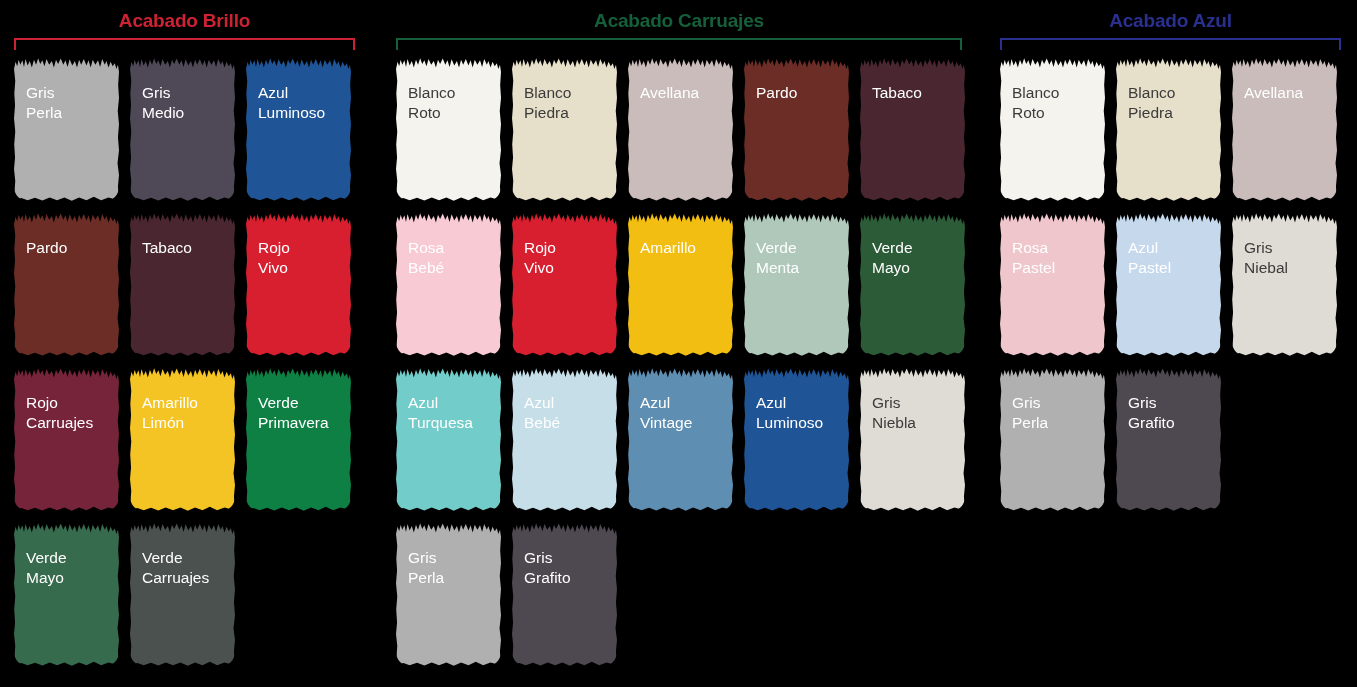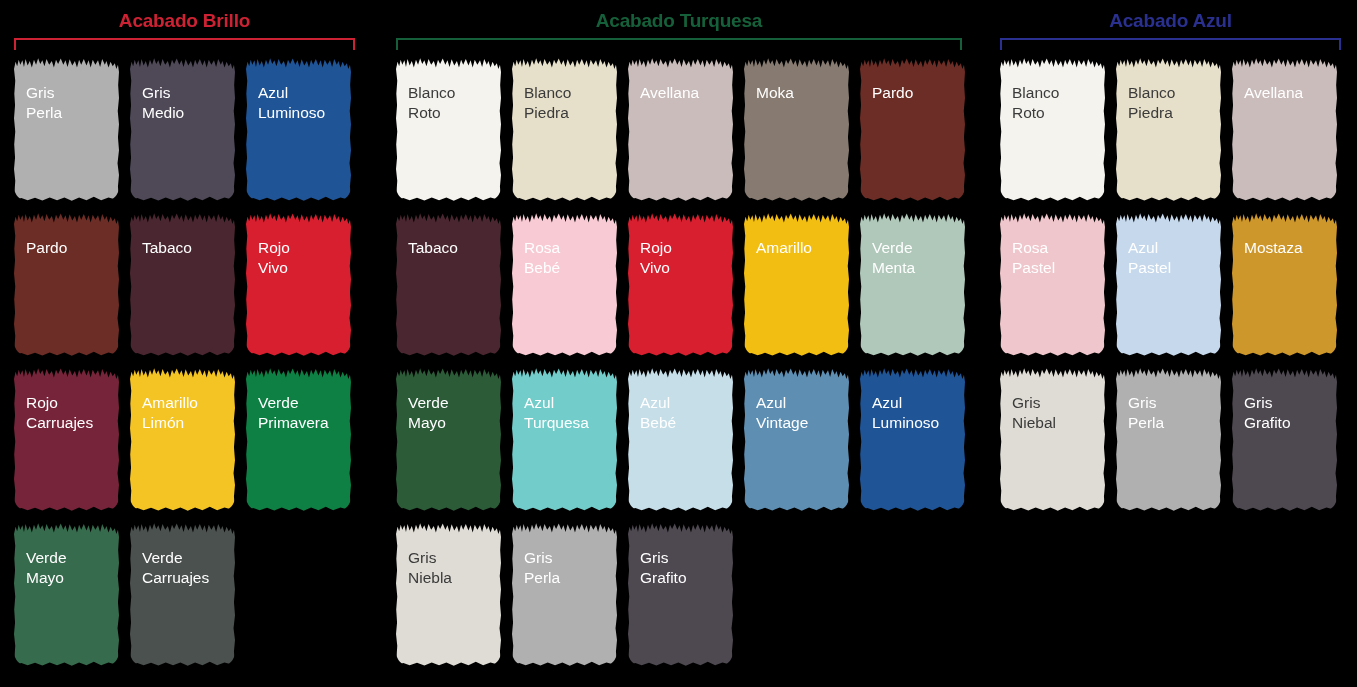--- a/index.html
+++ b/index.html
@@ -116,40 +116,36 @@
 Mayo</div>
         </div>
         <div class="cell">
           <div class="blob" style="background: rgb(74, 81, 78);"></div>
           <div class="label" style="color: rgb(255, 255, 255);">Verde
 Carruajes</div>
         </div>
       </div>
     </div>
     <div class="group" style="left: 396px; width: 566px; color: rgb(21, 96, 58);">
-      <div class="group-title" style="color: rgb(21, 96, 58);">Acabado Turquesa</div>
+      <div class="group-title" style="color: rgb(21, 96, 58);">Acabado Carruajes</div>
       <div class="bracket"></div>
       <div class="grid" style="width: 580px;">
         <div class="cell">
           <div class="blob" style="background: rgb(244, 243, 238);"></div>
           <div class="label" style="color: rgb(59, 59, 59);">Blanco
 Roto</div>
         </div>
         <div class="cell">
           <div class="blob" style="background: rgb(230, 223, 201);"></div>
           <div class="label" style="color: rgb(59, 59, 59);">Blanco
 Piedra</div>
         </div>
         <div class="cell">
           <div class="blob" style="background: rgb(201, 188, 186);"></div>
           <div class="label" style="color: rgb(255, 255, 255);">Avellana</div>
-        </div>
-        <div class="cell">
-          <div class="blob" style="background: rgb(135, 123, 113);"></div>
-          <div class="label" style="color: rgb(255, 255, 255);">Moka</div>
         </div>
         <div class="cell">
           <div class="blob" style="background: rgb(107, 45, 37);"></div>
           <div class="label" style="color: rgb(255, 255, 255);">Pardo</div>
         </div>
         <div class="cell">
           <div class="blob" style="background: rgb(74, 39, 48);"></div>
           <div class="label" style="color: rgb(255, 255, 255);">Tabaco</div>
         </div>
         <div class="cell">
@@ -235,24 +231,20 @@
           <div class="blob" style="background: rgb(239, 198, 203);"></div>
           <div class="label" style="color: rgb(255, 255, 255);">Rosa
 Pastel</div>
         </div>
         <div class="cell">
           <div class="blob" style="background: rgb(197, 216, 236);"></div>
           <div class="label" style="color: rgb(255, 255, 255);">Azul
 Pastel</div>
         </div>
         <div class="cell">
-          <div class="blob" style="background: rgb(206, 151, 43);"></div>
-          <div class="label" style="color: rgb(255, 255, 255);">Mostaza</div>
-        </div>
-        <div class="cell">
           <div class="blob" style="background: rgb(222, 220, 212);"></div>
           <div class="label" style="color: rgb(59, 59, 59);">Gris
 Niebal</div>
         </div>
         <div class="cell">
           <div class="blob" style="background: rgb(176, 176, 176);"></div>
           <div class="label" style="color: rgb(255, 255, 255);">Gris
 Perla</div>
         </div>
         <div class="cell">

